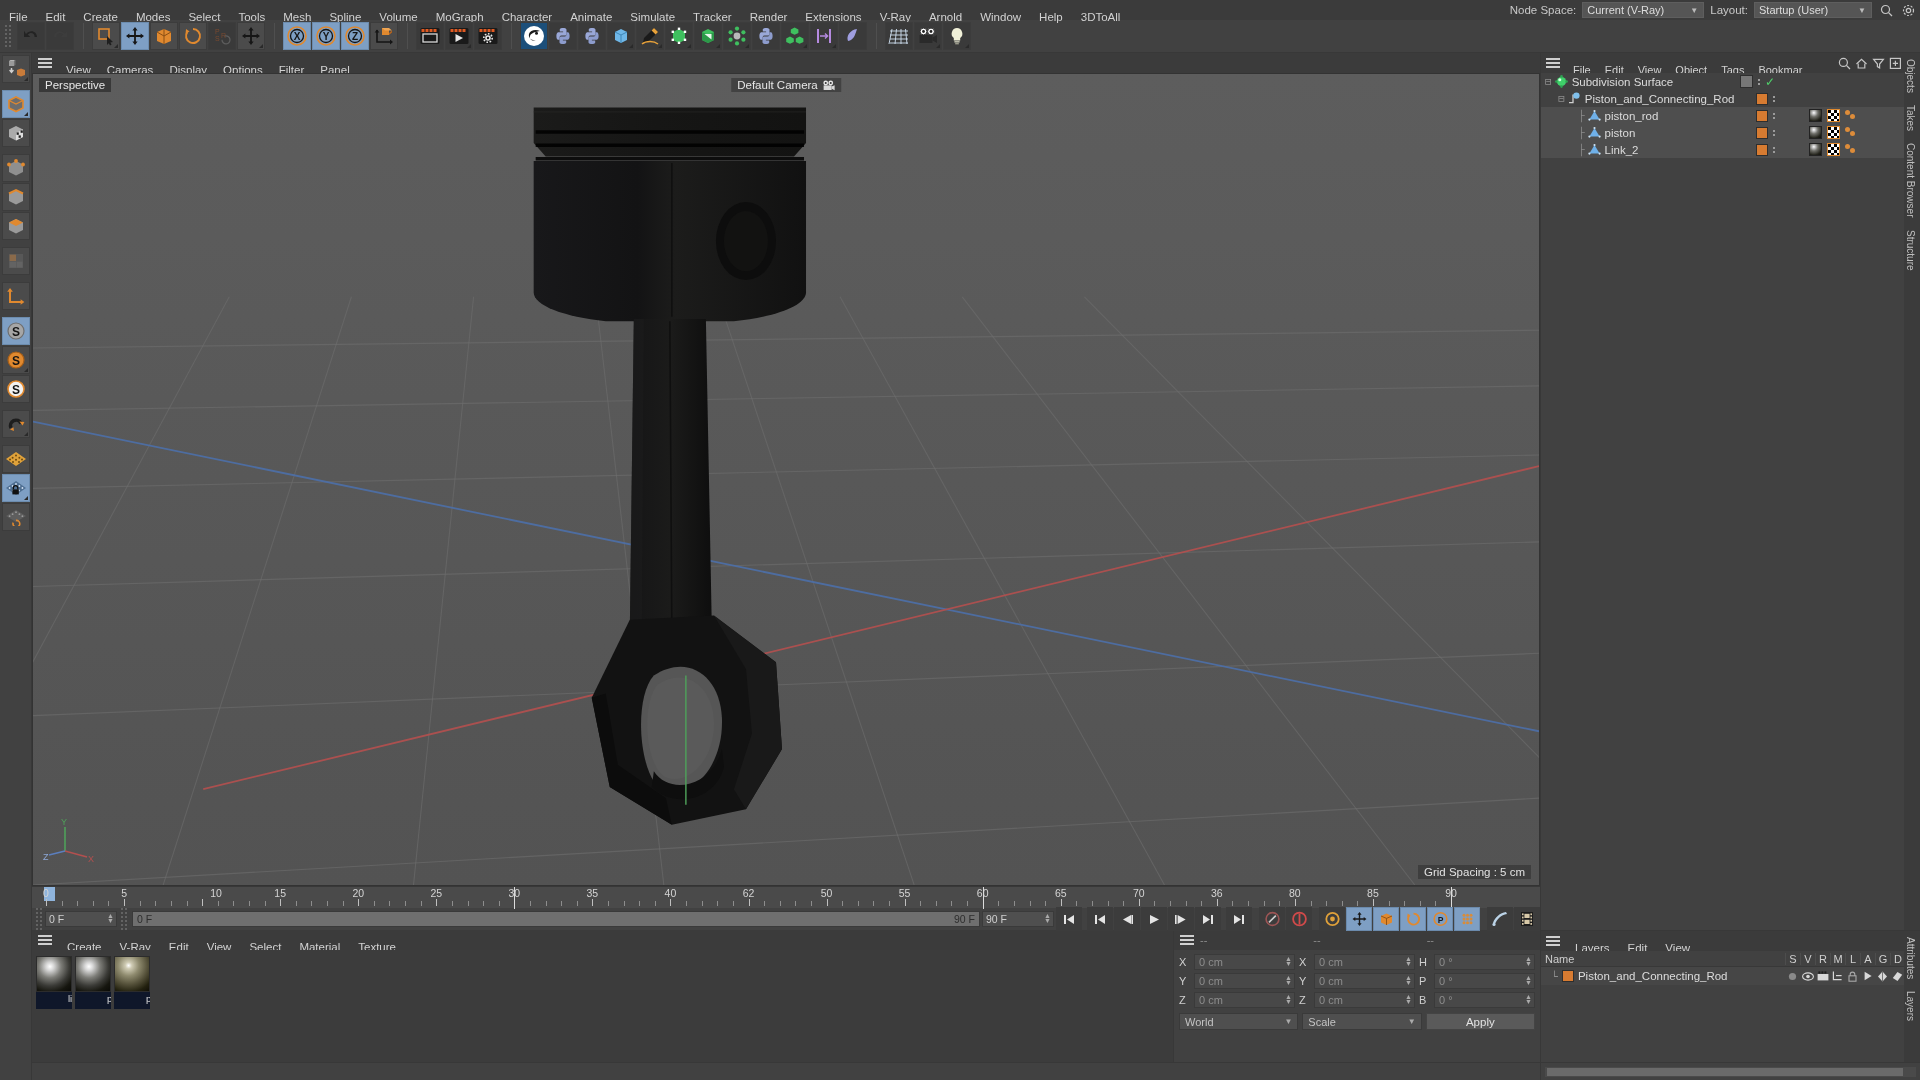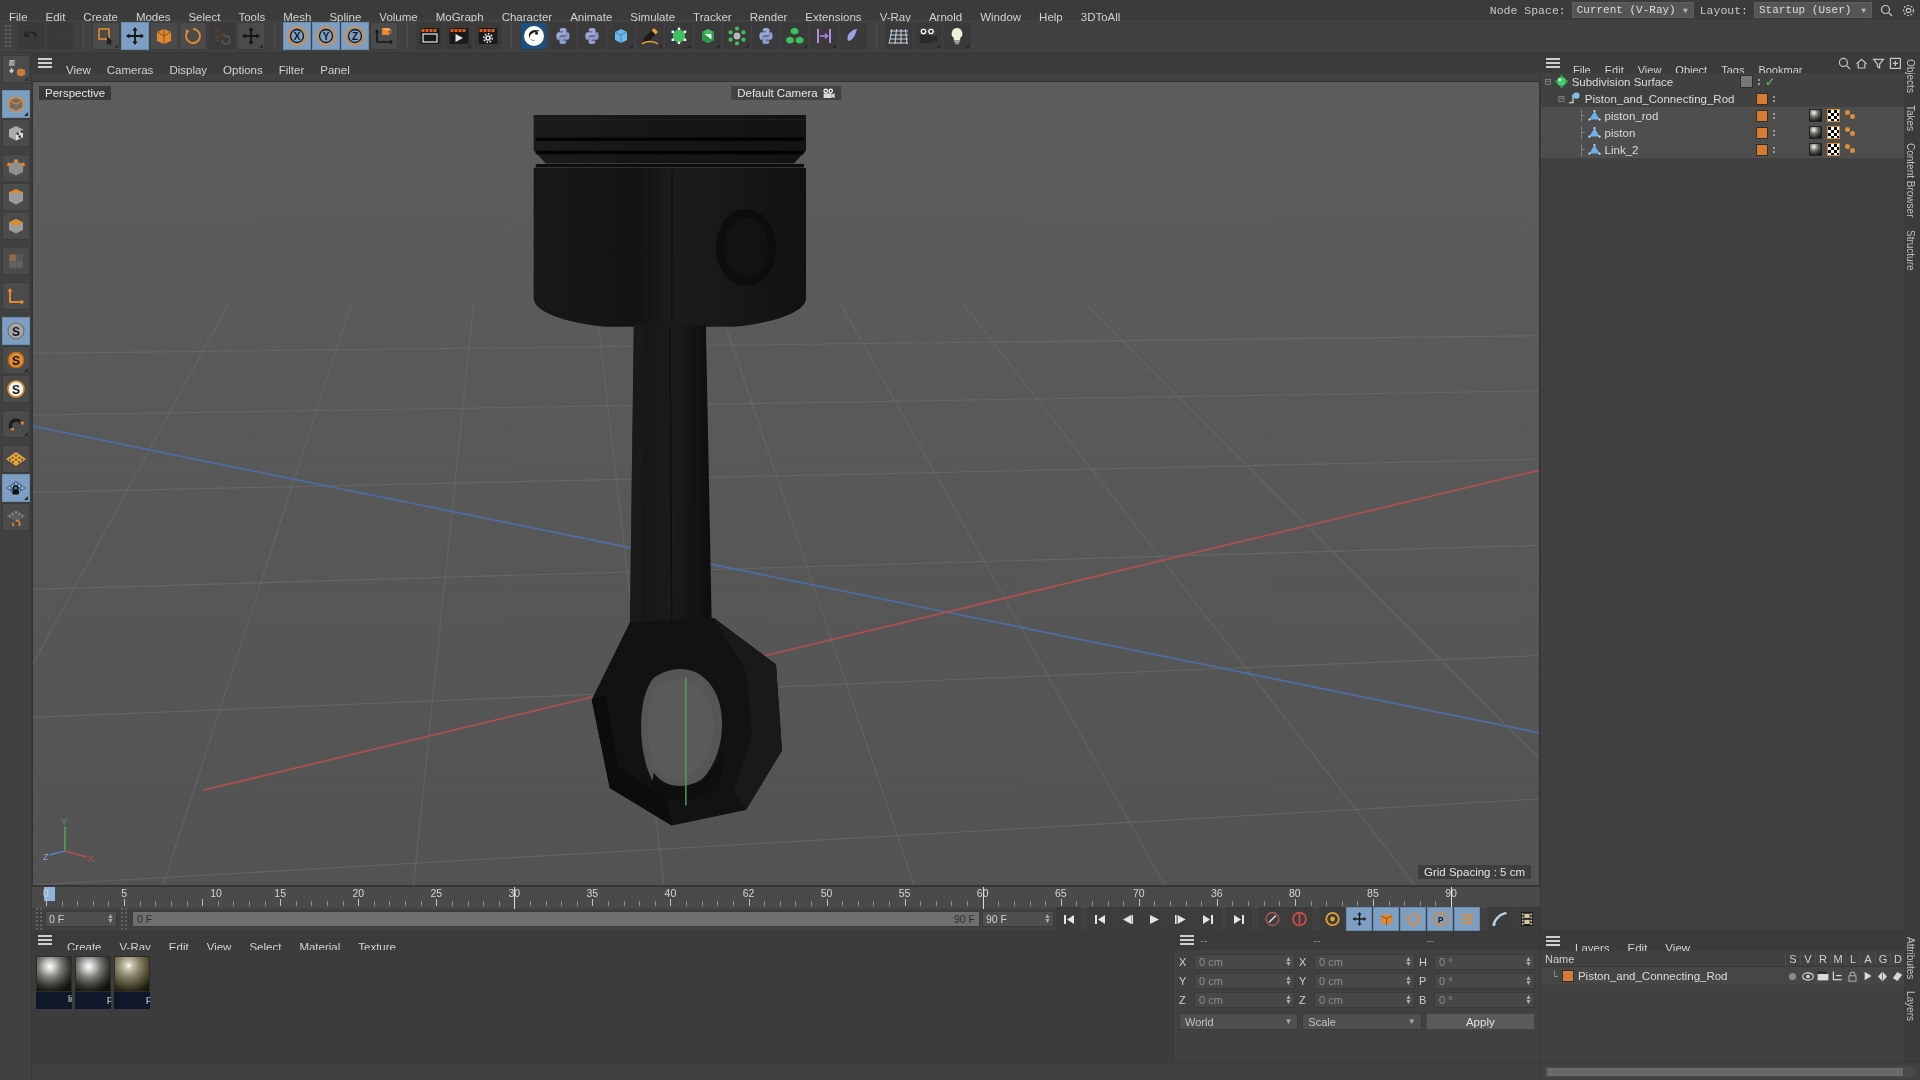--- a/index.html
+++ b/index.html
@@ -14,21 +14,21 @@
     position:relative; flex:0 0 auto; }
   .tb-logo:after{content:"";position:absolute;left:4px;top:4px;width:7px;height:7px;border-radius:50%;background:#17334f;}
   .tb-title { font-size:12.5px; color:#d8d8d8; white-space:nowrap; }
   .tb-spacer{flex:1;}
   .tb-btns{display:flex;height:23px;}
   .tb-btn{width:46px;height:23px;display:flex;align-items:center;justify-content:center;color:#d8d8d8;font-size:12px;}
 
   
   .menubar { height:20px; background:#3b3b3b; display:flex; align-items:center; flex:0 0 20px; position:relative;}
   .menu-item { font-size:11.5px; color:#d2d2d2; padding:0 9px; line-height:20px; white-space:nowrap; cursor:default;margin-top:14px; }
-  .menubar .right { position:absolute; right:4px; top:0; height:20px; display:flex; align-items:center; gap:6px;font-family:Liberation Mono, monospace; }
+  .menubar .right { position:absolute; right:4px; top:0; height:20px; display:flex; align-items:center; gap:6px; }
   .mb-label{font-size:11.5px;color:#c8c8c8;}
   .mb-select{ background:#555; border:1px solid #5e5e5e; height:16px; min-width:118px; font-size:11px;
      color:#ddd; display:flex; align-items:center; padding:0 4px; position:relative; }
   .mb-select .cv{position:absolute;right:5px;font-size:8px;color:#bbb;}
   .mb-icn{width:16px;height:16px;display:flex;align-items:center;justify-content:center;}
 
   
   .toolbar { height:33px; background:#414141; display:flex; align-items:center; flex:0 0 33px; padding-left:4px; border-bottom:1px solid #383838;}
   .grip{width:7px;height:24px;background:
       radial-gradient(#6c6c6c 38%, transparent 40%) 0 0/4px 4px;opacity:.8;margin-right:3px;}
@@ -49,21 +49,21 @@
 
   .center{flex:1;display:flex;flex-direction:column;min-width:0;}
   .rightcol{width:380px;flex:0 0 380px;display:flex;flex-direction:column;background:#414141;border-left:1px solid #383838;}
 
   
   .vp-menubar{height:20px;background:#3b3b3b;display:flex;align-items:center;padding-left:4px;flex:0 0 20px;}
   .hamb{width:18px;height:14px;display:flex;flex-direction:column;justify-content:center;gap:2px;margin-right:4px;}
   .hamb i{display:block;height:2px;background:#cfcfcf;width:14px;margin-left:2px;}
   .vp-menubar .menu-item{padding:0 8px;}
 
-  .viewport{flex:1;position:relative;background:#5a5a5a;overflow:hidden;min-height:0;border:1px solid #333;margin-top:8px;}
+  .viewport{flex:1;position:relative;background:#5a5a5a;overflow:hidden;min-height:0;border:1px solid #333;}
   .vp-label{position:absolute;left:6px;top:4px;font-size:11.5px;color:#e6e6e6;background:rgba(45,45,45,.75);padding:1px 6px;}
   .vp-cam{position:absolute;left:50%;transform:translateX(-50%);top:4px;font-size:11.5px;color:#e6e6e6;background:rgba(60,60,60,.8);padding:1px 6px;display:flex;align-items:center;gap:4px;}
   .vp-grid{position:absolute;right:8px;bottom:6px;font-size:11.5px;color:#e2e2e2;background:rgba(45,45,45,.55);padding:1px 6px;}
   .axisw{position:absolute;left:10px;bottom:22px;width:52px;height:46px;}
 
   
   .timeline{background:#414141;flex:0 0 auto;}
   .tl-ruler{height:22px;background:#4a4a4a;position:relative;margin:0 0 0 0;display:flex;align-items:flex-start;border-top:1px solid #383838;}
   .tl-tick{position:absolute;top:14px;width:1px;height:5px;background:#8d8d8d;}
   .tl-tick.maj{top:12px;height:7px;background:#c0c0c0;}

